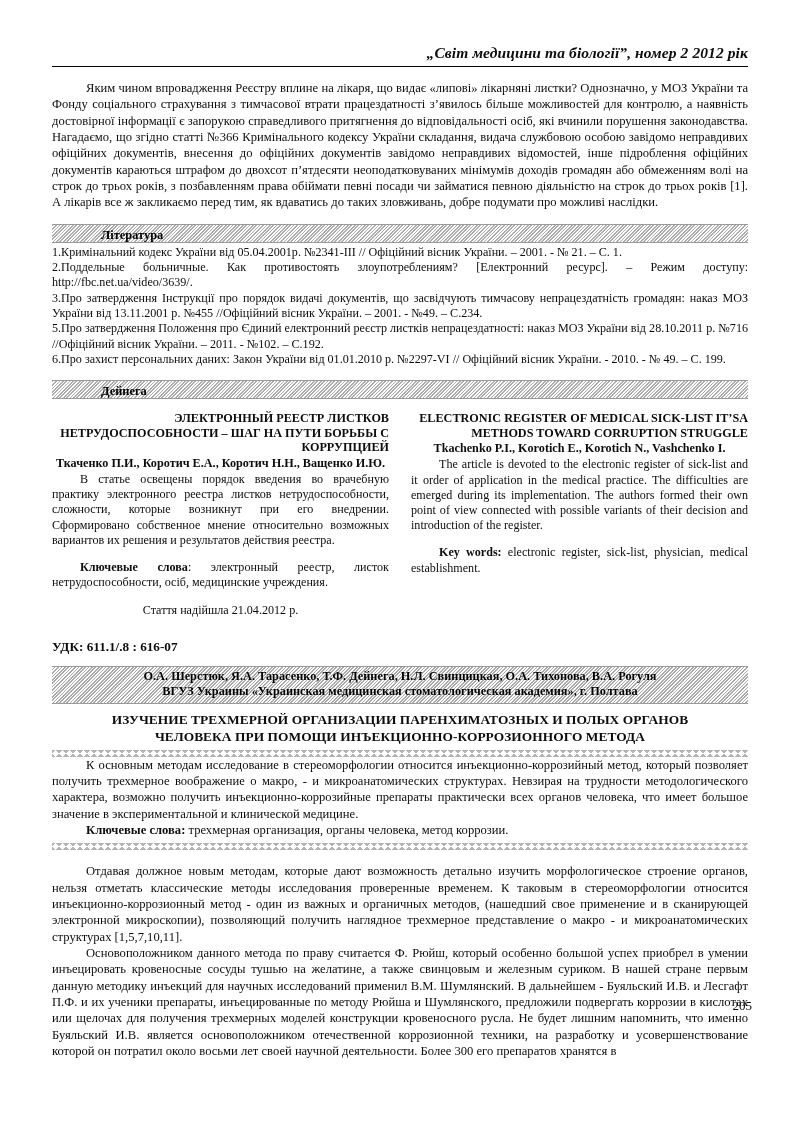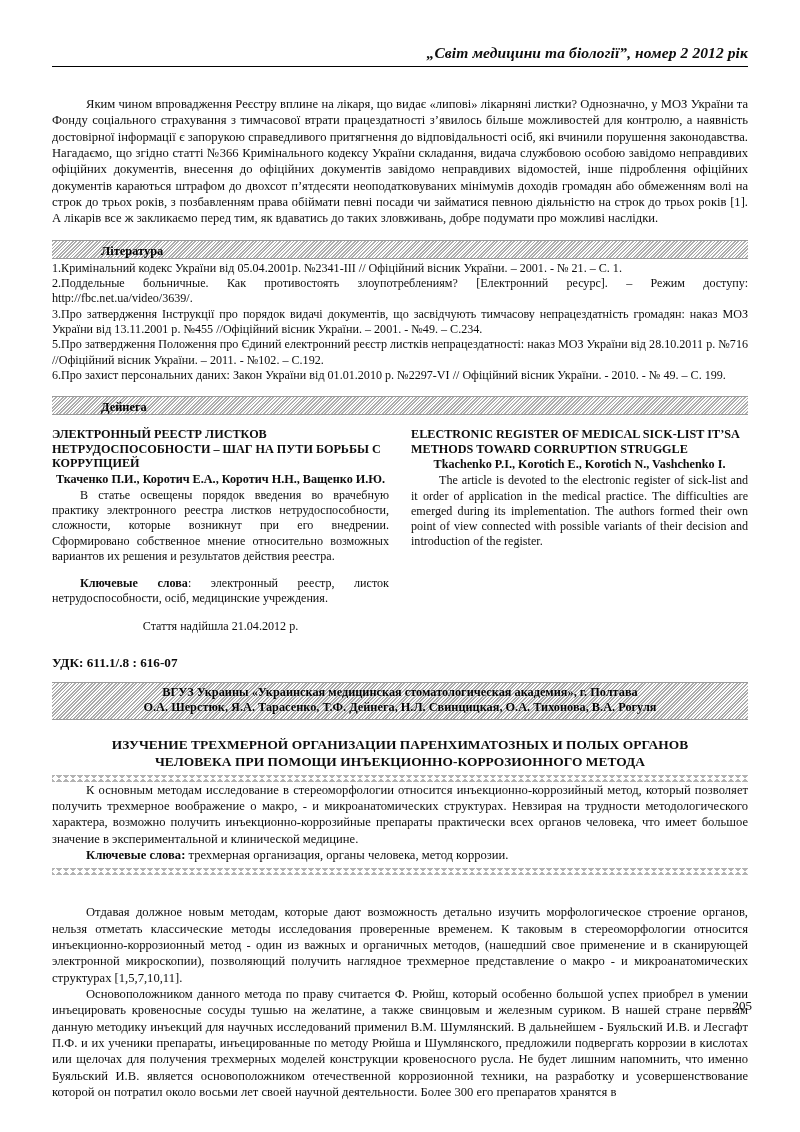--- a/index.html
+++ b/index.html
@@ -37,21 +37,21 @@
   
   .para{
     text-align:justify;
     text-justify:inter-word;
     font-size:12.6px;
     line-height:16.35px;
     margin:0;
     hyphens:none;
   }
   .para.indent{ text-indent:34px; }
-  .block-top{ margin-top:29px; }
+  .block-top{ margin-top:13px; }
 
   
   .band{
     position:relative;
     margin-top:13px;
     height:17px;
     line-height:17px;
     background-color:#e7e7e7;
     background-image:repeating-linear-gradient(
         -45deg,
@@ -114,21 +114,21 @@
   .ref-list{ margin-top:2px; }
 
   
   .abs-wrap{
     display:flex;
     gap:22px;
     margin-top:12px;
   }
   .abs-col{ flex:1 1 0; min-width:0; }
   .abs-title{
-    text-align:left;
+    text-align:right;
     font-weight:bold;
     font-size:12.2px;
     line-height:14.6px;
     text-transform:none;
   }
   .abs-authors{
     text-align:center;
     font-weight:bold;
     font-size:12.2px;
     line-height:15px;
@@ -158,21 +158,21 @@
 
   
   .udk{
     margin-top:21px;
     font-weight:bold;
     font-size:13.2px;
   }
 
   
   .art-title{
-    margin-top:16px;
+    margin-top:7px;
     text-align:center;
     font-weight:bold;
     font-size:13.4px;
     line-height:17.5px;
     letter-spacing:.05px;
   }
 
   
   .zigzag{
     height:7px;
@@ -227,28 +227,29 @@
       <div class="abs-title">ЭЛЕКТРОННЫЙ  РЕЕСТР ЛИСТКОВ НЕТРУДОСПОСОБНОСТИ – ШАГ НА ПУТИ БОРЬБЫ С КОРРУПЦИЕЙ</div>
       <div class="abs-authors">Ткаченко П.И., Коротич Е.А., Коротич Н.Н., Ващенко И.Ю.</div>
       <p class="abs-body">В статье освещены порядок введения во врачебную практику электронного реестра листков нетрудоспособности, сложности, которые возникнут при его внедрении. Сформировано собственное мнение относительно возможных вариантов их решения и результатов действия реестра.</p>
       <p class="abs-kw"><b>Ключевые слова</b><span>: электронный реестр, листок нетрудоспособности, осіб, медицинские учреждения.</span></p>
       <div class="abs-submitted">Стаття надійшла 21.04.2012 р.</div>
     </div>
     <div class="abs-col">
       <div class="abs-title">ELECTRONIC REGISTER OF MEDICAL SICK-LIST IT’SA METHODS TOWARD  CORRUPTION STRUGGLE</div>
       <div class="abs-authors">Tkachenko P.I., Korotich E., Korotich N., Vashchenko I.</div>
       <p class="abs-body">The article is devoted to the electronic register of sick-list and it order of application in the medical practice. The difficulties are emerged during its implementation. The authors formed their own point of view connected with possible variants of their decision and introduction of the register.</p>
+      <p class="abs-kw"><b>Key words:</b><span> electronic register, sick-list, physician, medical establishment.</span></p>
     </div>
   </div>
 
   <div class="udk">УДК: 611.1/.8 : 616-07</div>
 
   <div class="band-authors">
+    <div>О.А. Шерстюк, Я.А. Тарасенко, Т.Ф. Дейнега, Н.Л. Свинцицкая, О.А. Тихонова, В.А. Рогуля</div>
     <div>ВГУЗ Украины «Украинская медицинская стоматологическая академия», г. Полтава</div>
-    <div>О.А. Шерстюк, Я.А. Тарасенко, Т.Ф. Дейнега, Н.Л. Свинцицкая, О.А. Тихонова, В.А. Рогуля</div>
   </div>
 
   <div class="art-title">
     <div>ИЗУЧЕНИЕ ТРЕХМЕРНОЙ ОРГАНИЗАЦИИ ПАРЕНХИМАТОЗНЫХ И ПОЛЫХ ОРГАНОВ</div>
     <div>ЧЕЛОВЕКА ПРИ ПОМОЩИ ИНЪЕКЦИОННО-КОРРОЗИОННОГО МЕТОДА</div>
   </div>
 
   <div class="zigzag"></div>
 
   <p class="para indent">К основным методам исследование в стереоморфологии относится инъекционно-коррозийный метод, который позволяет получить трехмерное воображение о макро, - и микроанатомических структурах. Невзирая на трудности методологического характера, возможно получить инъекционно-коррозийные препараты практически всех органов человека, что имеет большое значение в экспериментальной и клинической медицине.</p>

